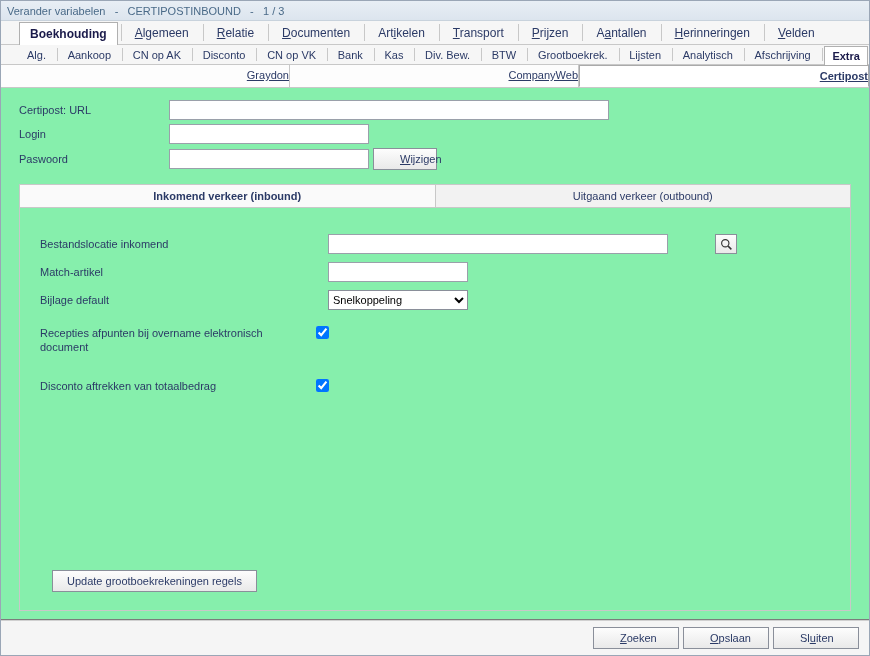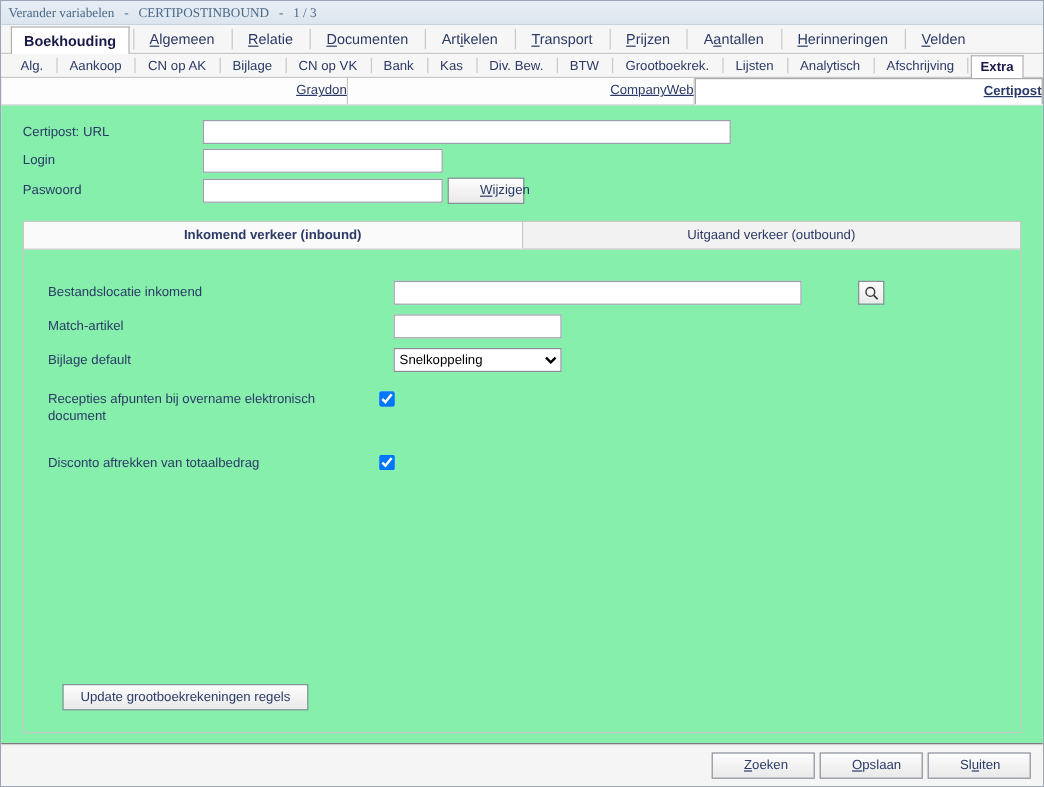--- a/index.html
+++ b/index.html
@@ -21,27 +21,27 @@
   .titlebar {
     height: 20px;
     background: linear-gradient(#e8eef5, #dce5ee);
     color: #4a6a88;
     font-size: 11px;
     display: flex;
     align-items: center;
     padding: 0 6px;
     border-bottom: 1px solid #c8d2dc;
   }
-  .titlebar span { white-space: pre; font-family: Liberation Serif, serif; }
+  .titlebar span { white-space: pre; }
   .tabrow {
     display: flex;
     align-items: stretch;
     border-bottom: 1px solid #c8c8c8;
     background: #f6f6f6;
-    padding-left: 8px;
+    padding-left: 18px;
   }
   .tabrow.primary .tab {
     font-size: 12px;
     padding: 4px 10px;
   }
   .tabrow .tab {
     padding: 3px 7px;
     border: 1px solid transparent;
     border-bottom: none;
     margin-right: 1px;
@@ -216,21 +216,21 @@
       <div class="tab"><span></span><span class="ul">V</span><span>elden</span></div>
     </div>
 
   <div class="tabrow" id="tabs2">
       <div class="tab">Alg.</div>
       <div class="sep"></div>
       <div class="tab">Aankoop</div>
       <div class="sep"></div>
       <div class="tab">CN op AK</div>
       <div class="sep"></div>
-      <div class="tab">Bijlage</div>
+      <div class="tab">Disconto</div>
       <div class="sep"></div>
       <div class="tab">CN op VK</div>
       <div class="sep"></div>
       <div class="tab">Bank</div>
       <div class="sep"></div>
       <div class="tab">Kas</div>
       <div class="sep"></div>
       <div class="tab">Div. Bew.</div>
       <div class="sep"></div>
       <div class="tab">BTW</div>

